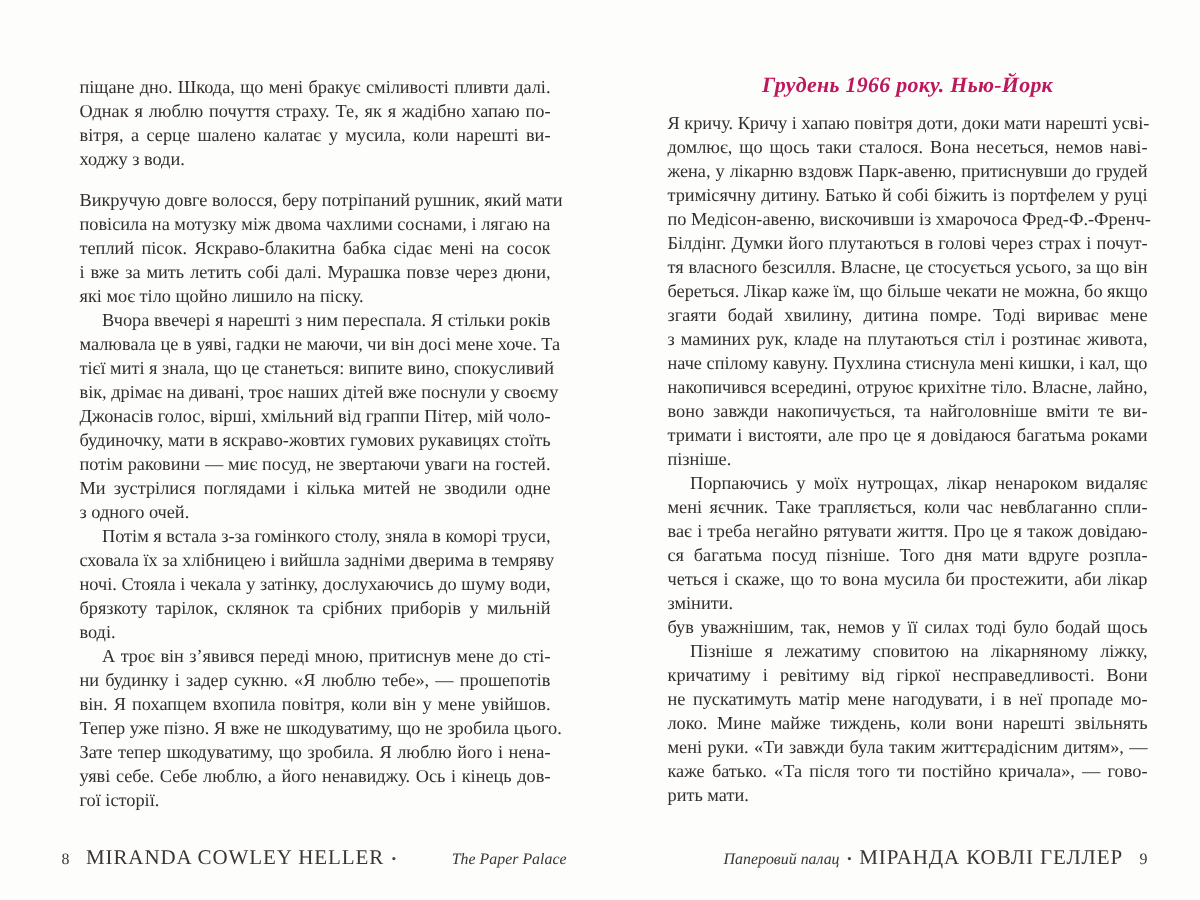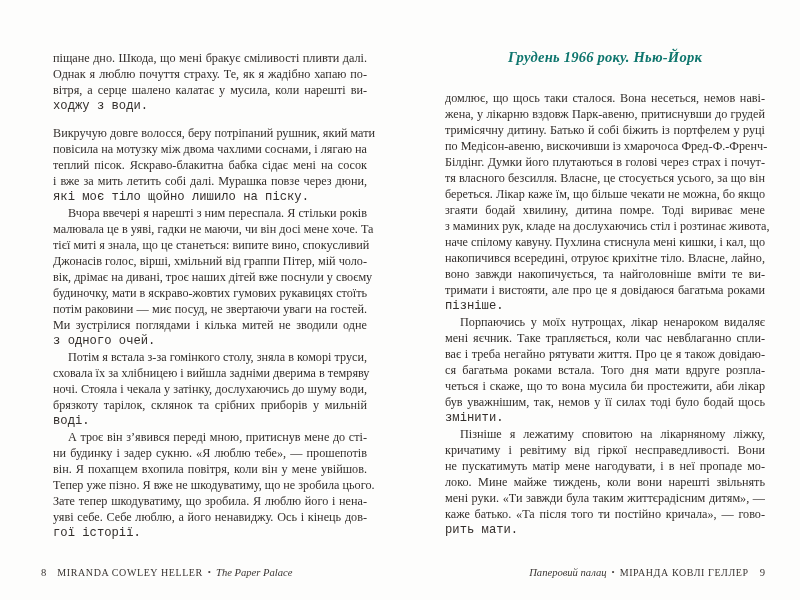--- a/index.html
+++ b/index.html
@@ -13,46 +13,46 @@
   }
   .text-col{position:absolute;font-size:12.2px;}
   .col-left{left:53px;top:50px;width:314px;}
   .col-right{left:445px;top:48px;width:320px;}
   .chapter-heading{
     font-size:14.6px;
     font-weight:bold;
     font-style:italic;
     text-align:center;
     line-height:18px;
-    margin-bottom:24px;
+    margin-bottom:8px;
     letter-spacing:.2px;
-    color:#0f766e;
+    color:#be185d;
   }
   .para{margin:0;}
   .para.gap{margin-top:11px;}
   .bline{
     line-height:16px;
     white-space:nowrap;
     text-align:justify;
     text-align-last:justify;
   }
-  .bline.last{text-align-last:left;font-family:Liberation Mono, monospace;}
+  .bline.last{text-align-last:left;}
   .bline.ind{text-indent:15px;}
   .running-foot{
     position:absolute;
     top:565px;
     font-size:10.6px;
     line-height:14px;
     color:#3a3532;
     white-space:nowrap;
   }
   .foot-left{left:41px;}
   .foot-right{right:35px;text-align:left;}
-  .foot-caps{letter-spacing:.6px;font-size:10px;}
-  .foot-italic{font-style:italic;}
+  .foot-caps{letter-spacing:.6px;font-size:14px;}
+  .foot-italic{font-style:italic;margin-left:32px;}
   .foot-bullet{margin:0 5px;font-size:9px;vertical-align:1px;color:#4a4542;}
   .pagenum-left{margin-right:11px;}
   .pagenum-right{margin-left:11px;}
 </style>
 </head>
 <body>
 
 <div class="spread">
 
   <div class="text-col col-left" id="left-body">
@@ -66,22 +66,22 @@
         <div class="bline">Викручую довге волосся, беру потріпаний рушник, який мати</div>
         <div class="bline">повісила на мотузку між двома чахлими соснами, і лягаю на</div>
         <div class="bline">теплий пісок. Яскраво-блакитна бабка сідає мені на сосок</div>
         <div class="bline">і вже за мить летить собі далі. Мурашка повзе через дюни,</div>
         <div class="bline last">які моє тіло щойно лишило на піску.</div>
       </div>
       <div class="para">
         <div class="bline ind">Вчора ввечері я нарешті з ним переспала. Я стільки років</div>
         <div class="bline">малювала це в уяві, гадки не маючи, чи він досі мене хоче. Та</div>
         <div class="bline">тієї миті я знала, що це станеться: випите вино, спокусливий</div>
+        <div class="bline">вік, дрімає на дивані, троє наших дітей вже поснули у своєму</div>
         <div class="bline">Джонасів голос, вірші, хмільний від граппи Пітер, мій чоло-</div>
-        <div class="bline">вік, дрімає на дивані, троє наших дітей вже поснули у своєму</div>
         <div class="bline">будиночку, мати в яскраво-жовтих гумових рукавицях стоїть</div>
         <div class="bline">потім раковини — миє посуд, не звертаючи уваги на гостей.</div>
         <div class="bline">Ми зустрілися поглядами і кілька митей не зводили одне</div>
         <div class="bline last">з одного очей.</div>
       </div>
       <div class="para">
         <div class="bline ind">Потім я встала з-за гомінкого столу, зняла в коморі труси,</div>
         <div class="bline">сховала їх за хлібницею і вийшла задніми дверима в темряву</div>
         <div class="bline">ночі. Стояла і чекала у затінку, дослухаючись до шуму води,</div>
         <div class="bline">брязкоту тарілок, склянок та срібних приборів у мильній</div>
@@ -95,43 +95,44 @@
         <div class="bline">Зате тепер шкодуватиму, що зробила. Я люблю його і нена-</div>
         <div class="bline">уяві себе. Себе люблю, а його ненавиджу. Ось і кінець дов-</div>
         <div class="bline last">гої історії.</div>
       </div>
     </div>
 
   <div class="text-col col-right">
     <div class="chapter-heading">Грудень 1966 року. Нью-Йорк</div>
     <div id="right-body">
         <div class="para">
+          <div class="bline">Я кричу. Кричу і хапаю повітря доти, доки мати нарешті усві-</div>
           <div class="bline">домлює, що щось таки сталося. Вона несеться, немов наві-</div>
           <div class="bline">жена, у лікарню вздовж Парк-авеню, притиснувши до грудей</div>
           <div class="bline">тримісячну дитину. Батько й собі біжить із портфелем у руці</div>
           <div class="bline">по Медісон-авеню, вискочивши із хмарочоса Фред-Ф.-Френч-</div>
           <div class="bline">Білдінг. Думки його плутаються в голові через страх і почут-</div>
           <div class="bline">тя власного безсилля. Власне, це стосується усього, за що він</div>
           <div class="bline">береться. Лікар каже їм, що більше чекати не можна, бо якщо</div>
           <div class="bline">згаяти бодай хвилину, дитина помре. Тоді вириває мене</div>
-          <div class="bline">з маминих рук, кладе на дослухаючись стіл і розтинає живота,</div>
+          <div class="bline">з маминих рук, кладе на плутаються стіл і розтинає живота,</div>
           <div class="bline">наче спілому кавуну. Пухлина стиснула мені кишки, і кал, що</div>
           <div class="bline">накопичився всередині, отруює крихітне тіло. Власне, лайно,</div>
           <div class="bline">воно завжди накопичується, та найголовніше вміти те ви-</div>
           <div class="bline">тримати і вистояти, але про це я довідаюся багатьма роками</div>
           <div class="bline last">пізніше.</div>
         </div>
         <div class="para">
           <div class="bline ind">Порпаючись у моїх нутрощах, лікар ненароком видаляє</div>
           <div class="bline">мені яєчник. Таке трапляється, коли час невблаганно спли-</div>
           <div class="bline">ває і треба негайно рятувати життя. Про це я також довідаю-</div>
-          <div class="bline">ся багатьма роками встала. Того дня мати вдруге розпла-</div>
+          <div class="bline">ся багатьма посуд пізніше. Того дня мати вдруге розпла-</div>
           <div class="bline">четься і скаже, що то вона мусила би простежити, аби лікар</div>
+          <div class="bline last">змінити.</div>
           <div class="bline">був уважнішим, так, немов у її силах тоді було бодай щось</div>
-          <div class="bline last">змінити.</div>
         </div>
         <div class="para">
           <div class="bline ind">Пізніше я лежатиму сповитою на лікарняному ліжку,</div>
           <div class="bline">кричатиму і ревітиму від гіркої несправедливості. Вони</div>
           <div class="bline">не пускатимуть матір мене нагодувати, і в неї пропаде мо-</div>
           <div class="bline">локо. Мине майже тиждень, коли вони нарешті звільнять</div>
           <div class="bline">мені руки. «Ти завжди була таким життєрадісним дитям», —</div>
           <div class="bline">каже батько. «Та після того ти постійно кричала», — гово-</div>
           <div class="bline last">рить мати.</div>
         </div>

